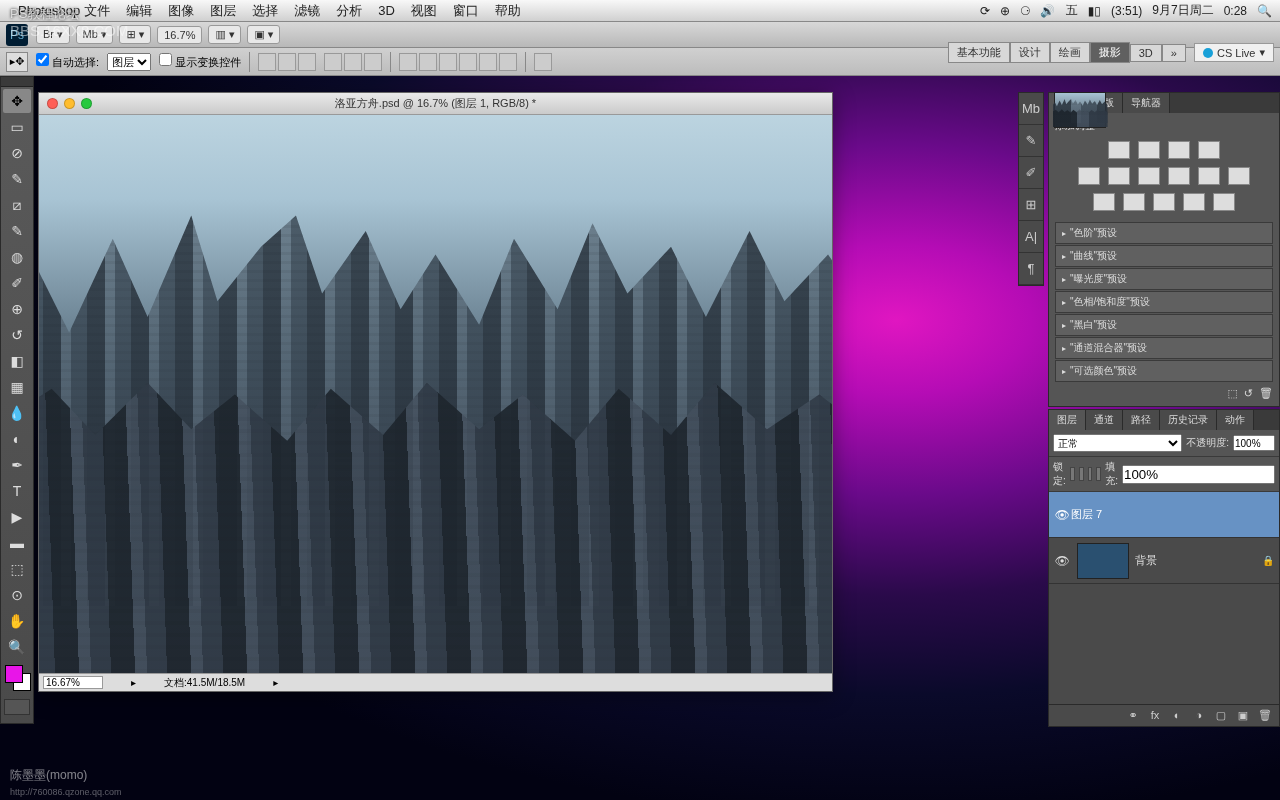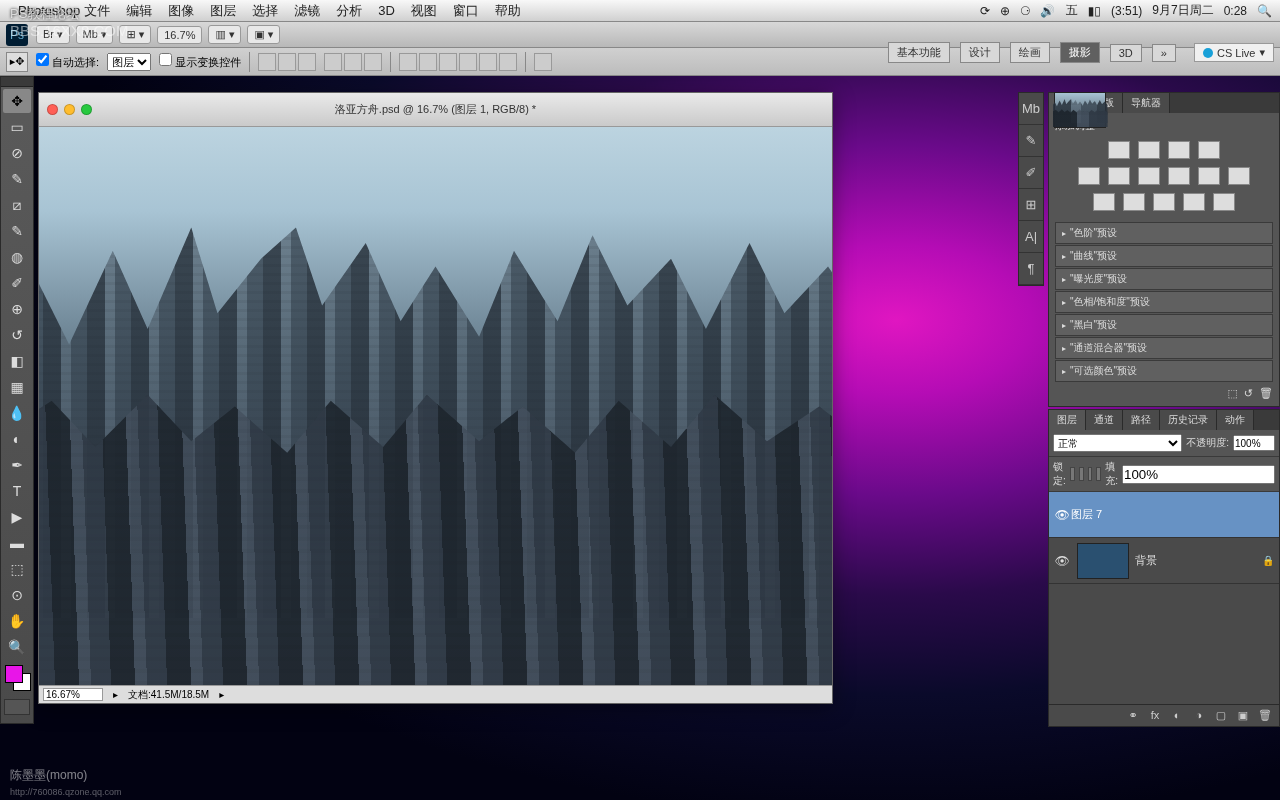--- a/index.html
+++ b/index.html
@@ -8,50 +8,50 @@
 .desktop-bg::after { content: ''; position: absolute; inset: 0; background-image: radial-gradient(1px 1px at 20% 30%, #fff, transparent), radial-gradient(1px 1px at 60% 70%, #fff, transparent), radial-gradient(1px 1px at 80% 20%, #fff, transparent), radial-gradient(1px 1px at 40% 80%, #fff, transparent), radial-gradient(1px 1px at 90% 60%, #fff, transparent), radial-gradient(1px 1px at 10% 85%, #fff, transparent); }
 .menubar { position: relative; height: 22px; background: linear-gradient(#f8f8f8, #d0d0d0); border-bottom: 1px solid #888; display: flex; align-items: center; padding: 0 8px; font-size: 13px; color: #222; z-index: 100; }
 .menubar .apple { margin-right: 10px; font-size: 14px; }
 .menubar .appname { font-weight: normal; margin-right: 4px; }
 .menubar .menu-item { margin-right: 16px; cursor: default; }
 .menubar .right { margin-left: auto; display: flex; align-items: center; gap: 10px; }
 .menubar .right span { font-size: 12px; }
 .ps-menubar { position: relative; height: 26px; background: linear-gradient(#d8d8d8, #b8b8b8); border-bottom: 1px solid #888; display: flex; align-items: center; padding: 0 6px; font-size: 11px; color: #333; z-index: 99; }
 .ps-menubar .logo { width: 22px; height: 22px; background: #001d33; color: #6ac; font-weight: normal; font-size: 12px; display: flex; align-items: center; justify-content: center; border-radius: 3px; margin-right: 8px; }
 .ps-menubar .seg { padding: 2px 6px; border: 1px solid #999; background: #e8e8e8; margin-right: 6px; border-radius: 3px; }
-.ps-menubar .right { margin-left: auto; display: flex; align-items: center; gap: 10px; margin-top: 36px; }
+.ps-menubar .right { margin-left: auto; display: flex; align-items: center; gap: 0; margin-top: 36px; }
 .ps-menubar .wtab { padding: 2px 8px; border: 1px solid #888; background: #d8d8d8; font-size: 11px; }
 .ps-menubar .wtab.active { background: #606060; color: #fff; }
 .cslive { display: flex; align-items: center; gap: 4px; margin-left: 8px; padding: 2px 8px; border: 1px solid #999; border-radius: 0; background: #f0f0f0; }
 .cslive .dot { width: 10px; height: 10px; border-radius: 50%; background: #18a0d8; }
 .options-bar { position: relative; height: 28px; background: linear-gradient(#d0d0d0, #bcbcbc); border-bottom: 1px solid #888; display: flex; align-items: center; padding: 0 6px; font-size: 11px; gap: 8px; z-index: 98; }
 .options-bar .opt-icon { width: 22px; height: 20px; border: 1px solid #888; background: #ddd; display: flex; align-items: center; justify-content: center; }
 .options-bar select { font-size: 11px; height: 18px; }
 .options-bar .sep { width: 1px; height: 20px; background: #888; }
 .options-bar .align-group { display: flex; gap: 2px; }
 .options-bar .align-btn { width: 18px; height: 18px; border: 1px solid #999; background: #ccc; }
 .toolbox { position: absolute; left: 0; top: 76px; width: 34px; background: linear-gradient(#5a5a5a, #4a4a4a); border: 1px solid #2a2a2a; z-index: 50; padding-bottom: 6px; }
 .toolbox .grip { height: 10px; background: #3a3a3a; border-bottom: 1px solid #222; }
 .toolbox .tool { width: 28px; height: 24px; margin: 2px auto; display: flex; align-items: center; justify-content: center; color: #ddd; font-size: 14px; cursor: pointer; border-radius: 2px; }
 .toolbox .tool.active { background: #888; color: #000; }
 .toolbox .colors { margin: 6px 4px; position: relative; height: 28px; }
 .toolbox .fg { position: absolute; width: 18px; height: 18px; background: #e815e8; border: 1px solid #000; top: 0; left: 0; }
 .toolbox .bg { position: absolute; width: 18px; height: 18px; background: #fff; border: 1px solid #000; top: 8px; left: 8px; }
 .toolbox .qm { width: 26px; height: 16px; margin: 2px auto; background: #555; border: 1px solid #333; }
 .doc-window { position: absolute; left: 38px; top: 92px; width: 795px; background: #fff; border: 1px solid #666; box-shadow: 0 4px 20px rgba(0,0,0,0.4); z-index: 40; }
-.doc-title { height: 34px; background: linear-gradient(#eaeaea, #cacaca); border-bottom: 1px solid #999; display: flex; align-items: center; font-size: 11px; color: #333; position: relative; }
+.doc-title { height: 22px; background: linear-gradient(#eaeaea, #cacaca); border-bottom: 1px solid #999; display: flex; align-items: center; font-size: 11px; color: #333; position: relative; }
 .doc-title .traffic { display: flex; gap: 6px; padding: 0 8px; }
 .doc-title .tl { width: 11px; height: 11px; border-radius: 50%; border: 1px solid rgba(0,0,0,0.2); }
 .doc-title .red { background: #ff5f56; } .doc-title .yel { background: #ffbd2e; } .doc-title .grn { background: #27c93f; }
 .doc-title .title-text { position: absolute; left: 50%; transform: translateX(-50%); }
 .doc-canvas { height: 558px; position: relative; overflow: hidden; background: #888; }
 .city { position: absolute; inset: 0; background: linear-gradient(to bottom, #bcd4e0 0%, #a8c4d4 15%, #5a7080 45%, #445060 65%, #3a4450 100%); }
 .city::before { content: ''; position: absolute; top: 18%; left: -5%; right: -5%; height: 70%; background: repeating-linear-gradient(90deg, rgba(40,50,60,0.85) 0px, rgba(40,50,60,0.85) 18px, rgba(80,95,108,0.65) 18px, rgba(80,95,108,0.65) 28px, rgba(55,68,80,0.8) 28px, rgba(55,68,80,0.8) 44px), repeating-linear-gradient(0deg, rgba(0,0,0,0.12) 0px, rgba(0,0,0,0.12) 3px, transparent 3px, transparent 9px); clip-path: polygon(0 28%, 4% 12%, 8% 30%, 13% 6%, 17% 26%, 22% 0%, 25% 22%, 30% 8%, 34% 0%, 37% 20%, 42% 4%, 46% 24%, 50% 10%, 55% 28%, 59% 6%, 64% 24%, 68% 2%, 72% 20%, 77% 8%, 81% 26%, 86% 4%, 90% 22%, 95% 10%, 100% 26%, 100% 100%, 0 100%); }
 .city::after { content: ''; position: absolute; top: 48%; left: -5%; right: -5%; bottom: 0; background: repeating-linear-gradient(88deg, rgba(30,38,46,0.92) 0px, rgba(30,38,46,0.92) 24px, rgba(68,80,94,0.78) 24px, rgba(68,80,94,0.78) 36px, rgba(48,58,70,0.88) 36px, rgba(48,58,70,0.88) 56px), repeating-linear-gradient(0deg, rgba(0,0,0,0.18) 0px, rgba(0,0,0,0.18) 4px, transparent 4px, transparent 12px); clip-path: polygon(0 14%, 6% 2%, 11% 18%, 17% 0%, 22% 16%, 27% 4%, 33% 20%, 38% 2%, 44% 18%, 49% 0%, 55% 16%, 60% 4%, 66% 20%, 71% 2%, 77% 18%, 82% 0%, 88% 16%, 94% 4%, 100% 18%, 100% 100%, 0 100%); }
-.doc-status { height: 18px; background: #ddd; border-top: 1px solid #999; display: flex; align-items: center; font-size: 10px; padding: 0 4px; gap: 10px; }
+.doc-status { height: 18px; background: #ddd; border-top: 1px solid #999; display: flex; align-items: center; font-size: 10px; padding: 0 4px; gap: 28px; }
 .doc-status input { width: 60px; font-size: 10px; border: 1px solid #999; padding: 0 2px; }
 .mini-dock { position: absolute; right: 236px; top: 92px; width: 26px; background: #4a4a4a; border: 1px solid #2a2a2a; z-index: 45; }
 .mini-dock .mi { height: 32px; border-bottom: 1px solid #333; color: #ccc; display: flex; align-items: center; justify-content: center; font-size: 13px; }
 .right-panels { position: absolute; right: 0; top: 92px; width: 232px; z-index: 50; }
 .panel { background: #555; border: 1px solid #2a2a2a; margin-bottom: 2px; font-size: 11px; color: #ddd; }
 .panel .tabs { height: 20px; background: #3a3a3a; display: flex; align-items: stretch; }
 .panel .tab { padding: 3px 8px; background: #4a4a4a; border-right: 1px solid #2a2a2a; font-size: 10px; cursor: pointer; }
 .panel .tab.active { background: #555; }
 .panel .body { padding: 6px; background: #555; }
 .adj-row { display: flex; gap: 8px; justify-content: center; padding: 4px 0; }

